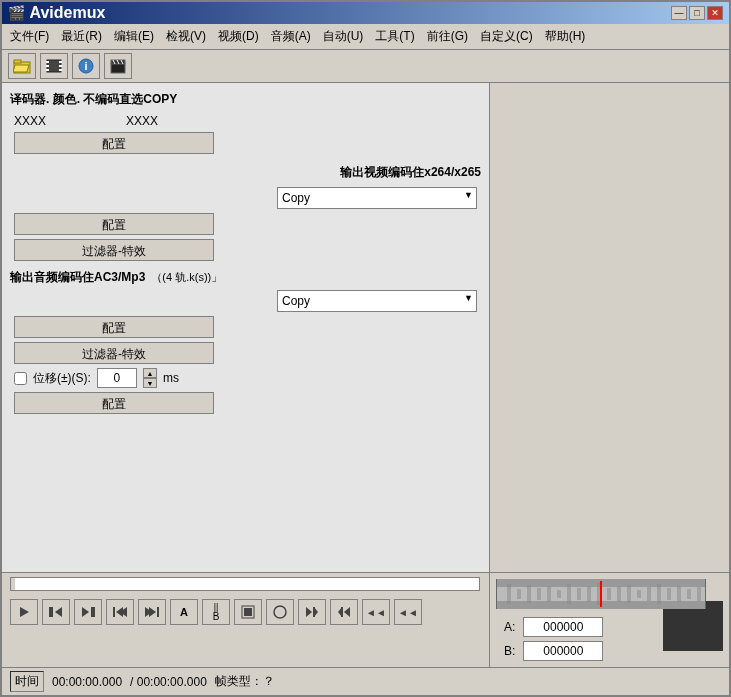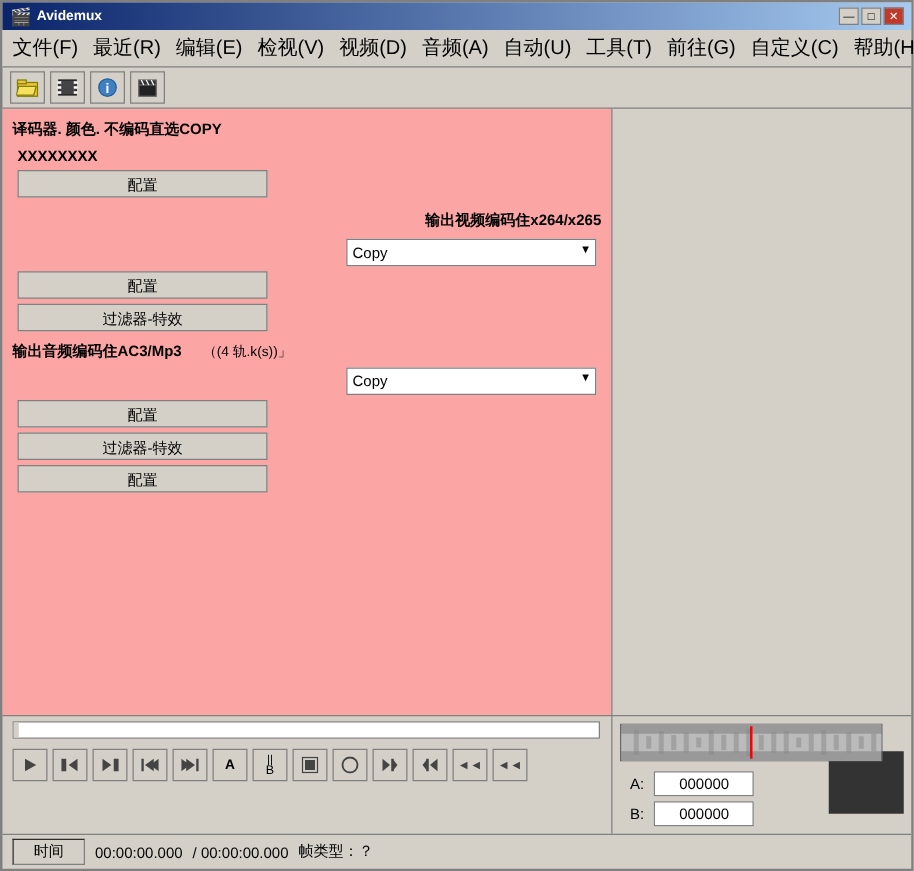--- a/index.html
+++ b/index.html
@@ -28,21 +28,21 @@
       justify-content: space-between;
       height: 22px;
       flex-shrink: 0;
     }
     .title-bar-left {
       display: flex;
       align-items: center;
       gap: 4px;
     }
     .title-text {
-      font-size: 11px;
+      font-size: 16px;
       font-weight: bold;
     }
     .title-bar-controls {
       display: flex;
       gap: 2px;
     }
     .tb-btn {
       width: 16px;
       height: 14px;
       background: #d4d0c8;
@@ -57,21 +57,21 @@
     .menu-bar {
       background: #d4d0c8;
       display: flex;
       gap: 0;
       padding: 2px 2px;
       flex-shrink: 0;
       border-bottom: 1px solid #808080;
     }
     .menu-item {
       padding: 2px 6px;
-      font-size: 16px;
+      font-size: 12px;
       cursor: pointer;
       white-space: nowrap;
     }
     .toolbar {
       display: flex;
       align-items: center;
       gap: 4px;
       padding: 3px 6px;
       border-bottom: 1px solid #808080;
       flex-shrink: 0;
@@ -88,43 +88,43 @@
     }
     .main-content {
       display: flex;
       flex: 1;
       overflow: hidden;
     }
     .left-panel {
       flex: 1;
       padding: 8px;
       overflow-y: auto;
-      background: #fca5a5;
+      background: #e5e5e5;
     }
     .right-panel {
       width: 240px;
       display: flex;
       flex-direction: column;
       align-items: center;
       padding: 8px;
       border-left: 1px solid #808080;
     }
     .section-label {
       font-size: 12px;
       font-weight: bold;
       margin-bottom: 6px;
       margin-top: 8px;
       display: block;
     }
     .section-label:first-child { margin-top: 0; }
     .row-two-labels {
       display: flex;
+      gap: 80px;
       margin-bottom: 4px;
       padding-left: 4px;
-      font-weight: bold;
     }
     .config-btn {
       width: 200px;
       height: 22px;
       background: #d4d0c8;
       border: 1px solid #808080;
       cursor: pointer;
       font-size: 12px;
       display: block;
       margin: 4px 4px;
@@ -227,21 +227,21 @@
       display: flex;
       align-items: center;
       gap: 8px;
       padding: 3px 8px;
       border-top: 1px solid #808080;
       flex-shrink: 0;
     }
     .time-display {
       background: #d4d0c8;
       border: 1px inset #808080;
-      padding: 1px 16px;
+      padding: 1px 4px;
       font-size: 12px;
     }
     .preview-area {
       background: #333;
       width: 60px;
       height: 50px;
       margin-top: 4px;
       flex-shrink: 0;
     }
     .ab-controls {
@@ -374,35 +374,45 @@
           <select class="dropdown">
             <option>Copy</option>
             <option>x264</option>
             <option>x265</option>
           </select>
         </div>
       </div>
       <button class="config-btn">配置</button>
       <button class="config-btn">过滤器-特效</button>
 
-      <div style="display:flex; align-items:baseline; gap:17px; margin-top:8px;text-align:right;">
+      <div style="display:flex; align-items:baseline; gap:6px; margin-top:8px;text-align:right;">
         <span class="section-label" style="margin-top:0; margin-bottom:0;">输出音频编码住AC3/Mp3</span>
         <span style="font-size:11px;">（(4 轨.k(s))」</span>
       </div>
       <div class="dropdown-row">
         <div class="dropdown-wrapper">
           <select class="dropdown">
             <option>Copy</option>
             <option>AC3</option>
             <option>MP3</option>
           </select>
         </div>
       </div>
       <button class="config-btn">配置</button>
       <button class="config-btn">过滤器-特效</button>
+      <div class="checkbox-row">
+        <input type="checkbox" style="">
+        <span>位移(±)(S):</span>
+        <input type="text" class="spin-input" value="0" style="">
+        <div class="spin-arrows">
+          <div class="spin-arrow">▲</div>
+          <div class="spin-arrow">▼</div>
+        </div>
+        <span>ms</span>
+      </div>
 
       <button class="config-btn">配置</button>
 
     </div>
 
     <div class="right-panel">
       
     </div>
   </div>
 

